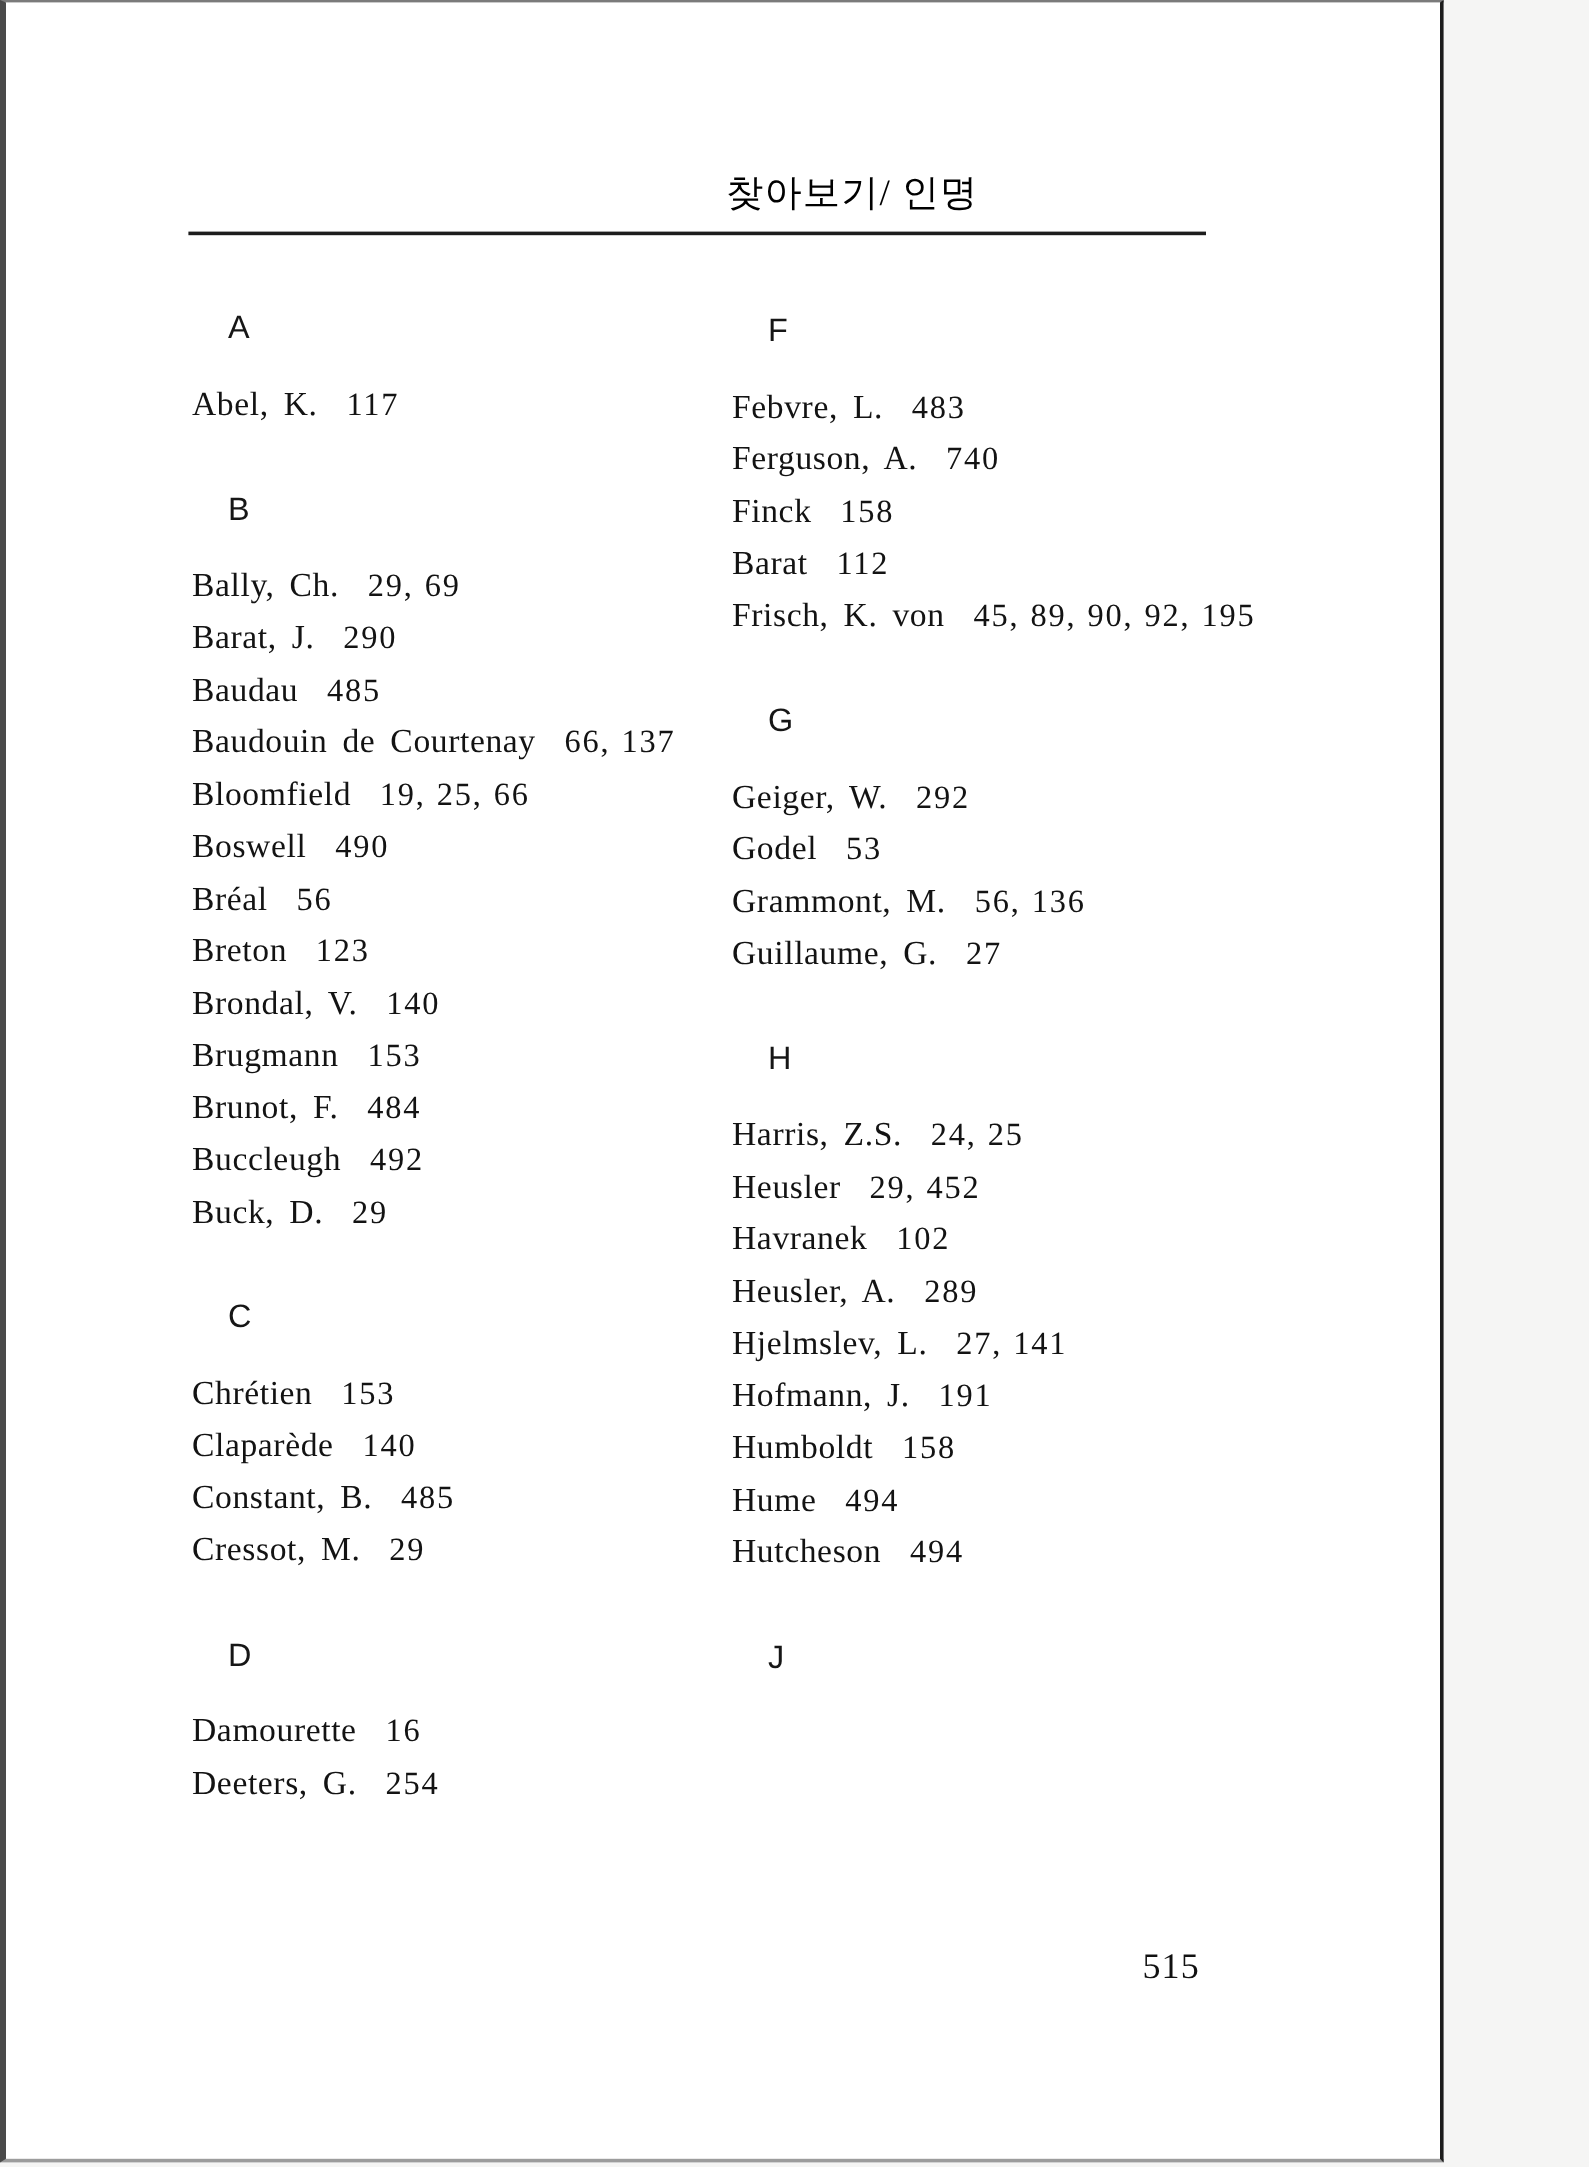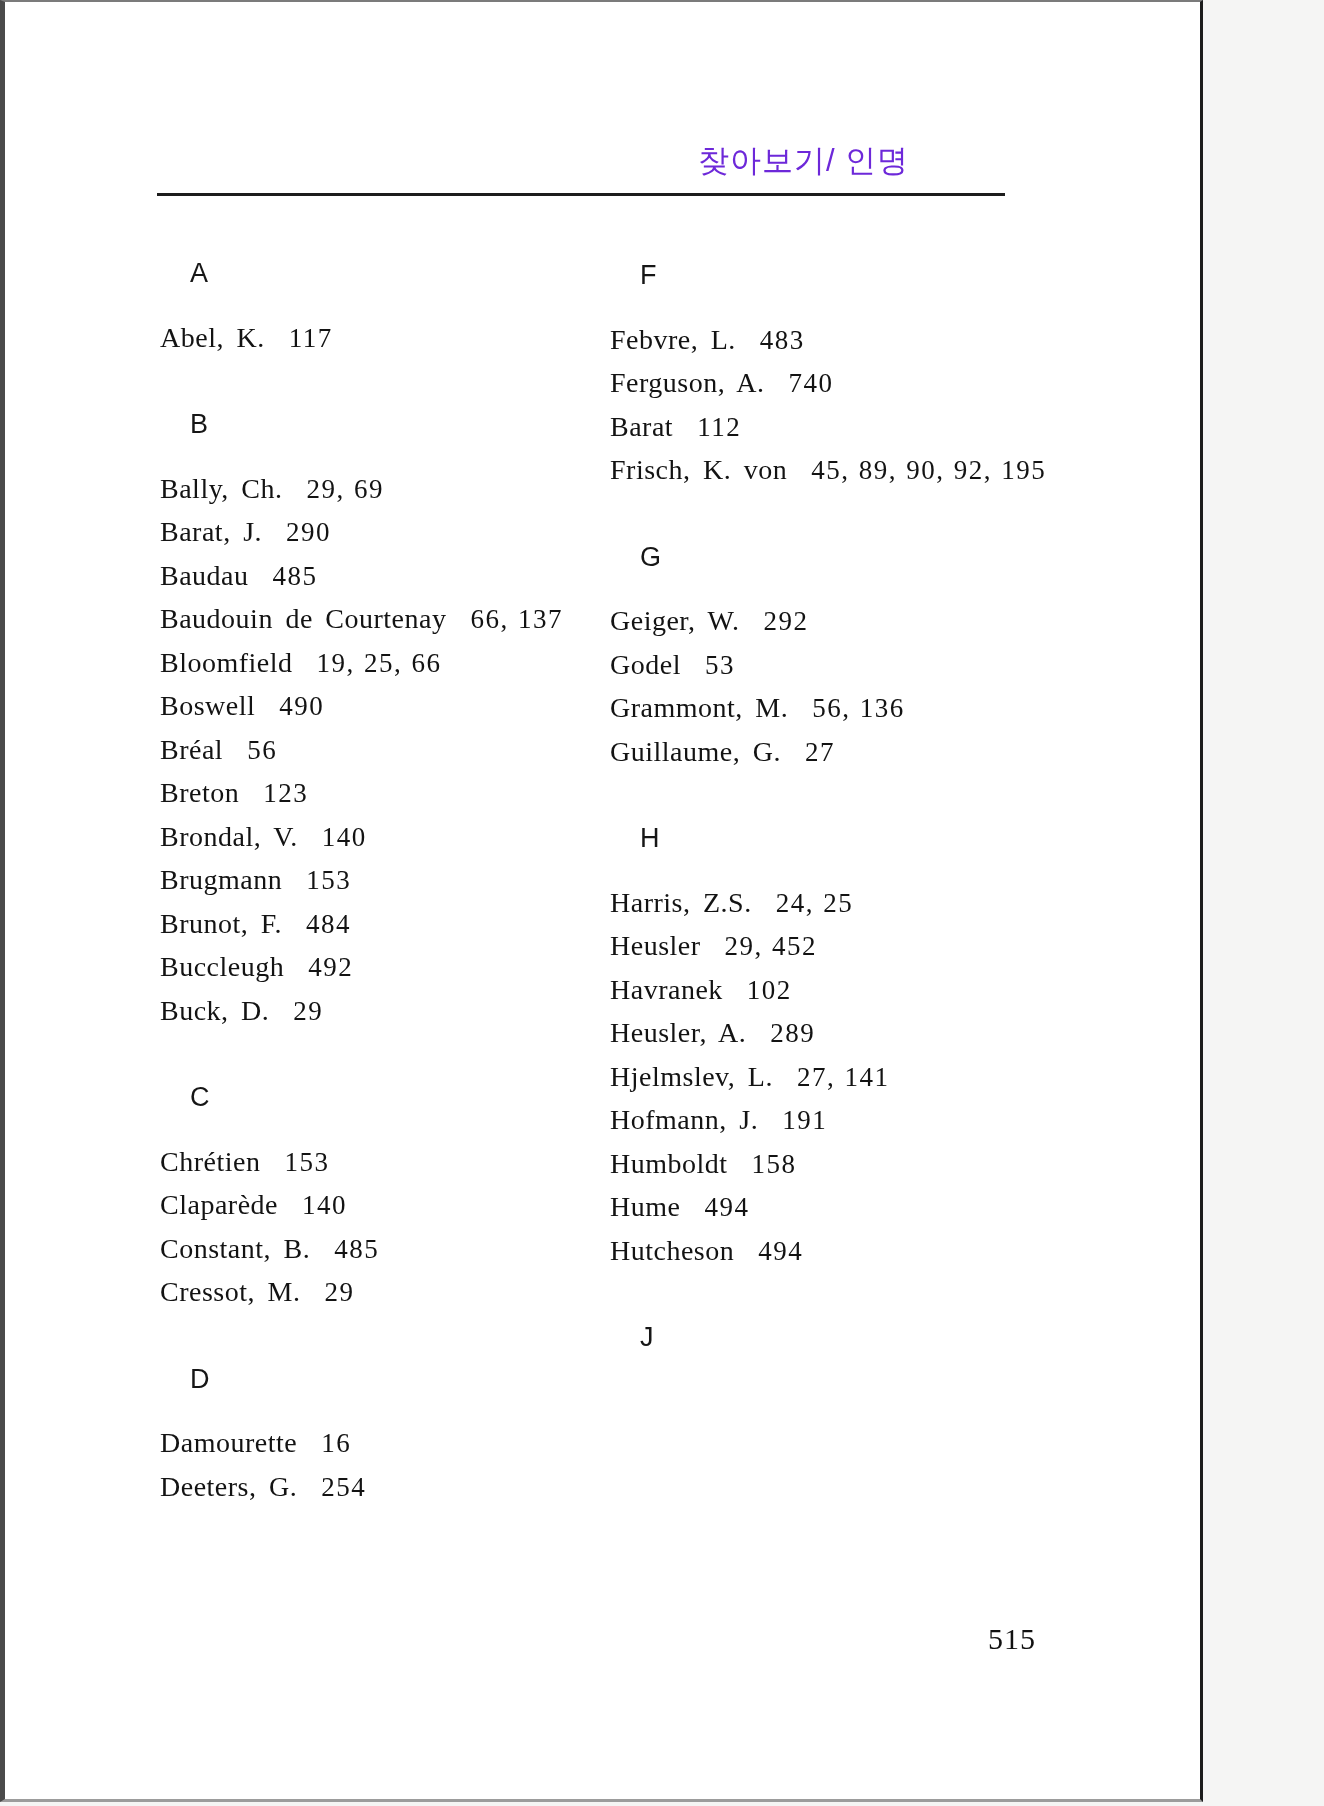--- a/index.html
+++ b/index.html
@@ -26,25 +26,25 @@
     border-left: 5px solid #4a4a4a;
     border-top: 2px solid #7b7b7b;
     border-right: 3px solid #1c1c1c;
     border-bottom: 3px solid #9c9c9c;
   }
   .header-title {
     position: absolute;
     left: 600px;
     top: 138px;
     width: 397px;
-    text-align: center;
-    font-family: Liberation Sans, sans-serif;
+    text-align: left;
+    font-family: Liberation Serif, serif;
     font-size: 31px;
     letter-spacing: 1px;
-    color: #6d28d9;
+    color: #000000;
     white-space: nowrap;
   }
   .header-rule {
     position: absolute;
     left: 152px;
     top: 191px;
     width: 848px;
     height: 3px;
     background: #1d1d1d;
   }
@@ -80,21 +80,20 @@
     font-size: 27px;
     letter-spacing: 1.5px;
     word-spacing: 1px;
     font-feature-settings: "onum" 1;
   }
   .page-number {
     position: absolute;
     left: 947px;
     top: 1620px;
     width: 120px;
-    text-align: center;
     font-size: 30px;
     letter-spacing: 1px;
     color: #111111;
   }
 </style>
 </head>
 <body>
 
 <div class="canvas">
   <div class="page">
@@ -124,20 +123,21 @@
         <div class="entry"><span class="entry-name">Constant, B.</span><span class="entry-pages">485</span></div>
         <div class="entry"><span class="entry-name">Cressot, M.</span><span class="entry-pages">29</span></div>
         <div class="section-letter">D</div>
         <div class="entry"><span class="entry-name">Damourette</span><span class="entry-pages">16</span></div>
         <div class="entry"><span class="entry-name">Deeters, G.</span><span class="entry-pages">254</span></div>
       </div>
     <div class="col col-right" id="col-1">
         <div class="section-letter">F</div>
         <div class="entry"><span class="entry-name">Febvre, L.</span><span class="entry-pages">483</span></div>
         <div class="entry"><span class="entry-name">Ferguson, A.</span><span class="entry-pages">740</span></div>
+        <div class="entry"><span class="entry-name">Finck</span><span class="entry-pages">158</span></div>
         <div class="entry"><span class="entry-name">Barat</span><span class="entry-pages">112</span></div>
         <div class="entry"><span class="entry-name">Frisch, K. von</span><span class="entry-pages">45, 89, 90, 92, 195</span></div>
         <div class="section-letter">G</div>
         <div class="entry"><span class="entry-name">Geiger, W.</span><span class="entry-pages">292</span></div>
         <div class="entry"><span class="entry-name">Godel</span><span class="entry-pages">53</span></div>
         <div class="entry"><span class="entry-name">Grammont, M.</span><span class="entry-pages">56, 136</span></div>
         <div class="entry"><span class="entry-name">Guillaume, G.</span><span class="entry-pages">27</span></div>
         <div class="section-letter">H</div>
         <div class="entry"><span class="entry-name">Harris, Z.S.</span><span class="entry-pages">24, 25</span></div>
         <div class="entry"><span class="entry-name">Heusler</span><span class="entry-pages">29, 452</span></div>

